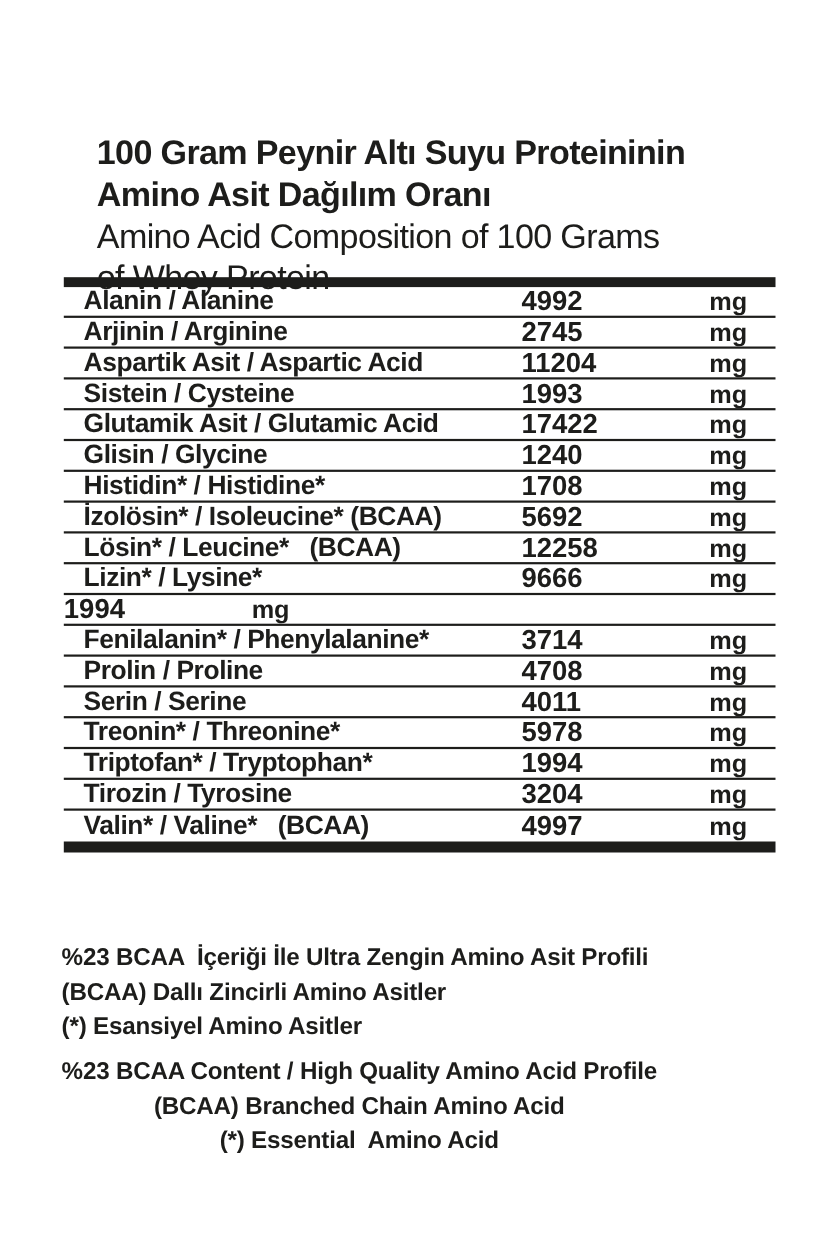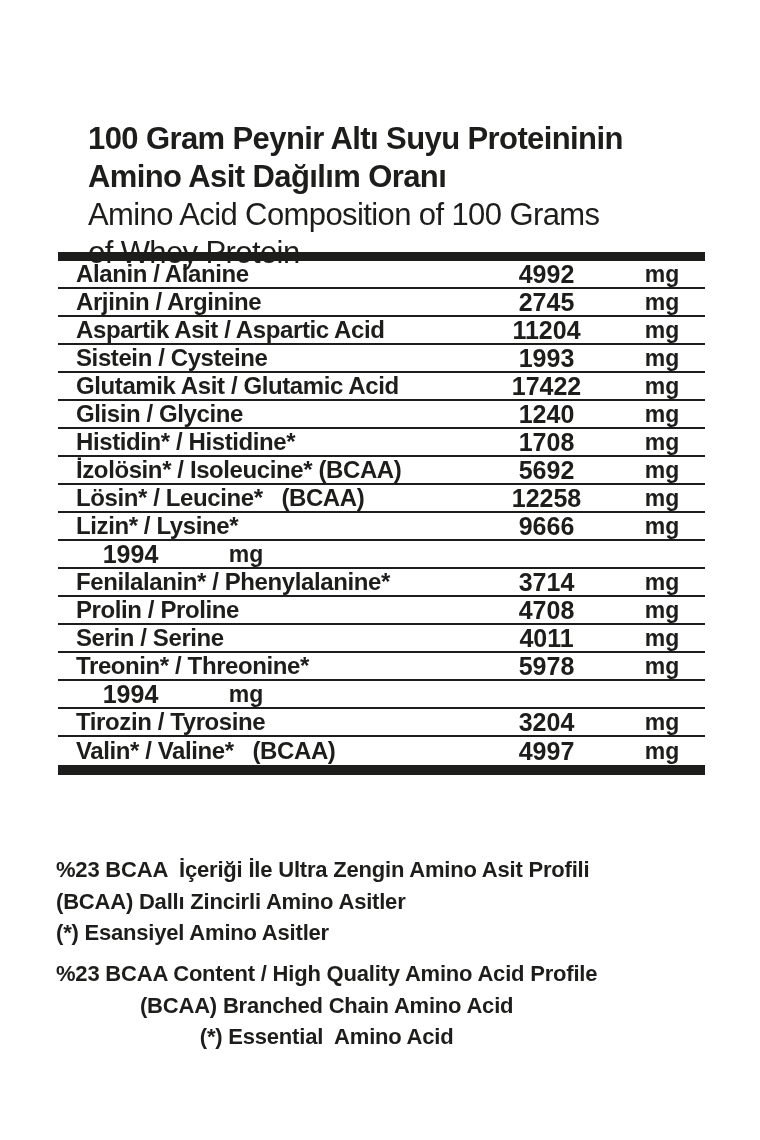--- a/index.html
+++ b/index.html
@@ -27,21 +27,21 @@
     height: 28px; box-sizing: border-box;
     border-bottom: 2px solid #1d1d1b;
   }
   .row:last-child { border-bottom: 0; }
   .cell { display: block; }
   .cell.name {
     flex: 1; padding-left: 18px;
     font-size: 24px; font-weight: bold;
     letter-spacing: -0.4px; white-space: pre;
   }
-  .cell.value { width: 145px; text-align: center; font-size: 25px; font-weight: bold; }
+  .cell.value { width: 145px; font-size: 25px; font-weight: bold; }
   .cell.unit  { width: 86px;  text-align: center; font-size: 23px; font-weight: bold; }
 
   
   .footnotes {
     position: absolute; left: 56px;
     font-size: 22px; font-weight: bold;
     line-height: 31.5px; letter-spacing: -0.2px;
   }
   .footnotes div { white-space: pre; }
   .footnotes.tr { top: 854px; }
@@ -145,20 +145,21 @@
     <span class="cell unit">mg</span>
   </div>
 
   <div class="row">
     <span class="cell name">Treonin* / Threonine*</span>
     <span class="cell value">5978</span>
     <span class="cell unit">mg</span>
   </div>
 
   <div class="row">
+    <span class="cell name">Triptofan* / Tryptophan*</span>
     <span class="cell value">1994</span>
     <span class="cell unit">mg</span>
   </div>
 
   <div class="row">
     <span class="cell name">Tirozin / Tyrosine</span>
     <span class="cell value">3204</span>
     <span class="cell unit">mg</span>
   </div>
 

